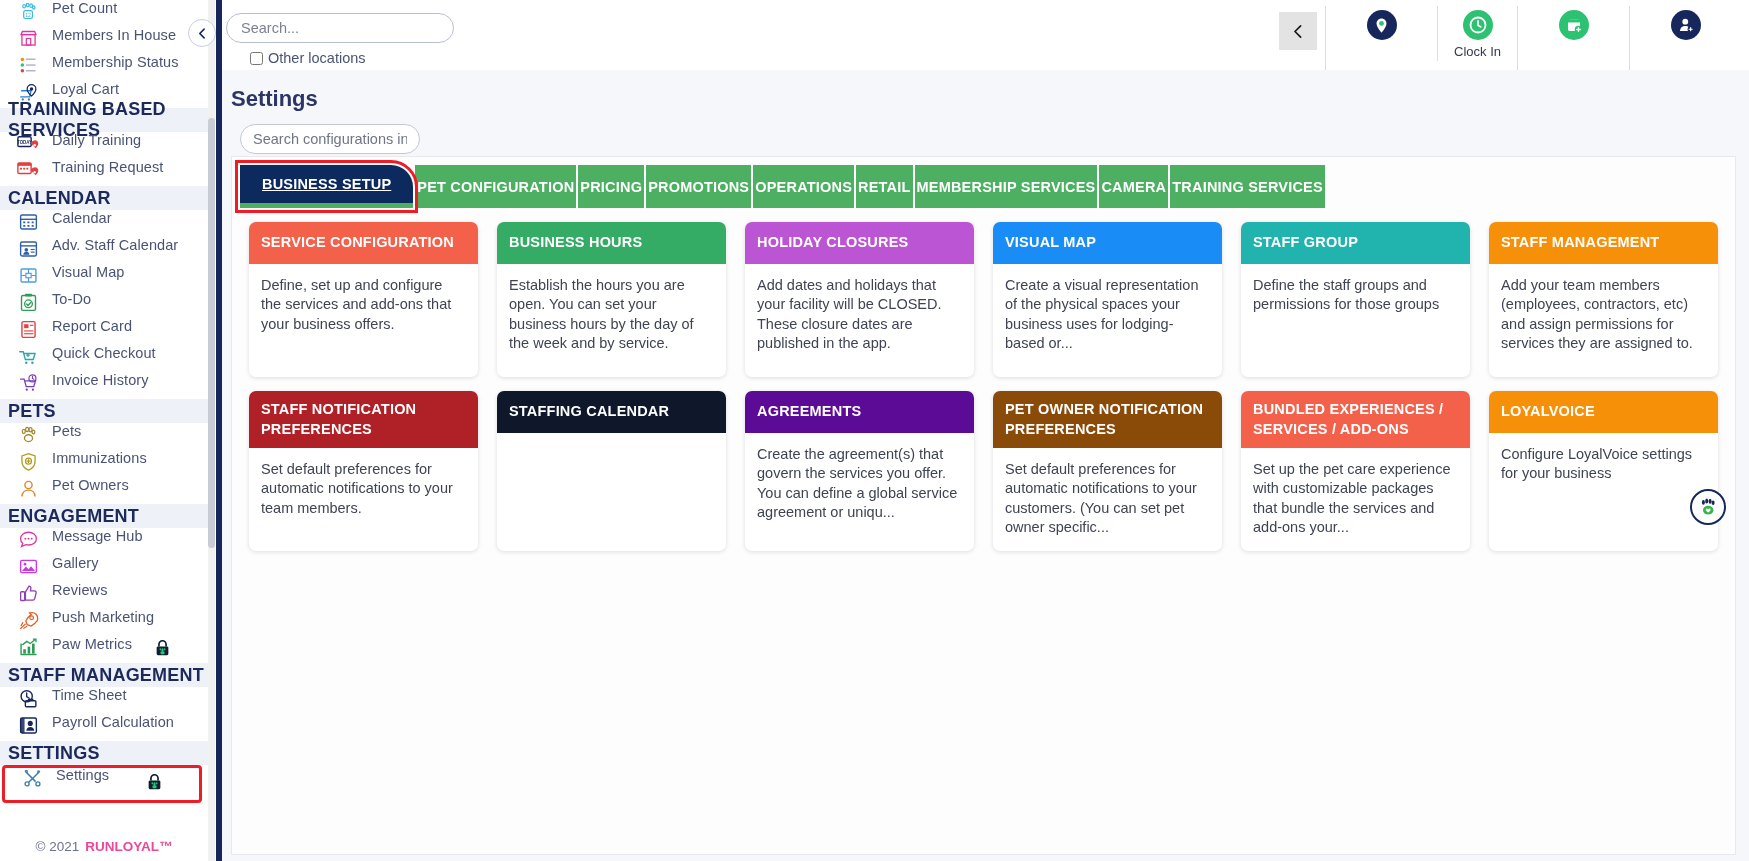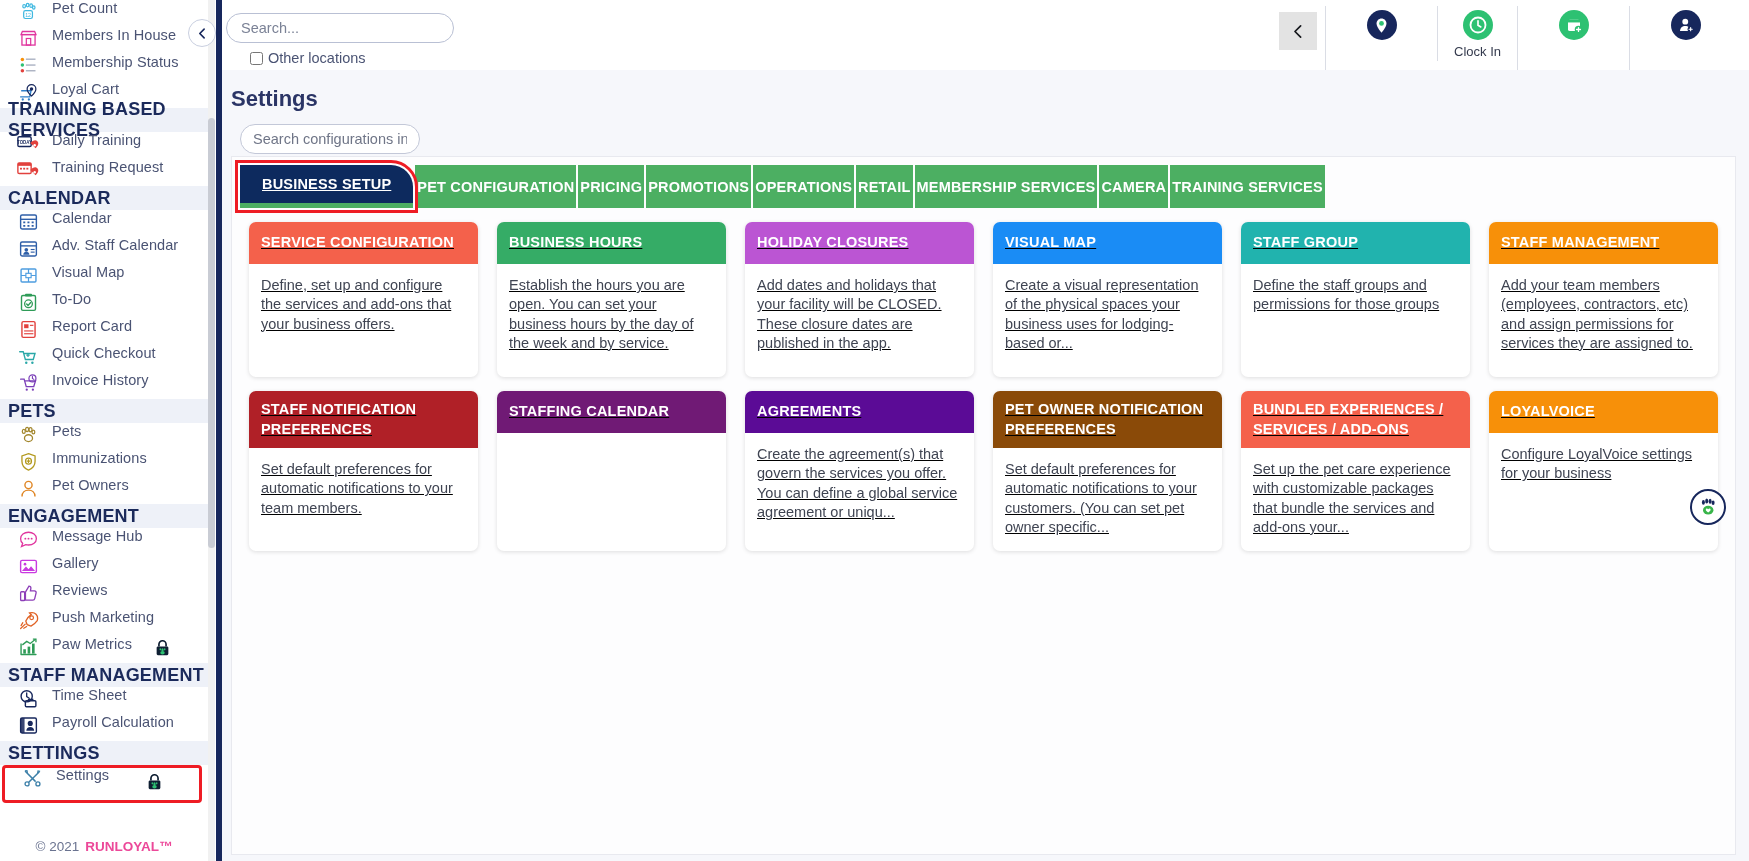--- a/index.html
+++ b/index.html
@@ -164,21 +164,21 @@
   .grid {
     display: grid;
     grid-template-columns: repeat(6, 1fr);
     gap: 19px;
     padding: 14px 17px 0 17px;
   }
   .card {
     background: #fff; border-radius: 7px;
     box-shadow: 0 1px 4px rgba(0,0,0,.13);
     overflow: hidden; cursor: pointer;
-    min-height: 155px; display: flex; flex-direction: column; text-decoration: underline;
+    min-height: 155px; display: flex; flex-direction: column;
   }
   .card-head {
     padding: 9px 12px; min-height: 42px;
     display: flex; align-items: center;
     color: #fff; font-size: 14.5px; font-weight: bold; letter-spacing: .2px;
     line-height: 1.35;
   }
   .card-body {
     padding: 12px 12px 14px;
     font-size: 14.5px; color: #3f4452; line-height: 1.33;
@@ -627,21 +627,21 @@
               <div class="card-head" style="background:#f79009">STAFF MANAGEMENT</div>
               <div class="card-body">Add your team members (employees, contractors, etc) and assign permissions for services they are assigned to.</div>
             </div>
           </div>
         <div class="grid row2" id="grid-row2">
             <div class="card">
               <div class="card-head" style="background:#b02027">STAFF NOTIFICATION PREFERENCES</div>
               <div class="card-body">Set default preferences for automatic notifications to your team members.</div>
             </div>
             <div class="card">
-              <div class="card-head" style="background:#701a75">STAFFING CALENDAR</div>
+              <div class="card-head" style="background:#0f172a">STAFFING CALENDAR</div>
             </div>
             <div class="card">
               <div class="card-head" style="background:#5b0b96">AGREEMENTS</div>
               <div class="card-body">Create the agreement(s) that govern the services you offer. You can define a global service agreement or uniqu...</div>
             </div>
             <div class="card">
               <div class="card-head" style="background:#8a4a08">PET OWNER NOTIFICATION PREFERENCES</div>
               <div class="card-body">Set default preferences for automatic notifications to your customers. (You can set pet owner specific...</div>
             </div>
             <div class="card">

